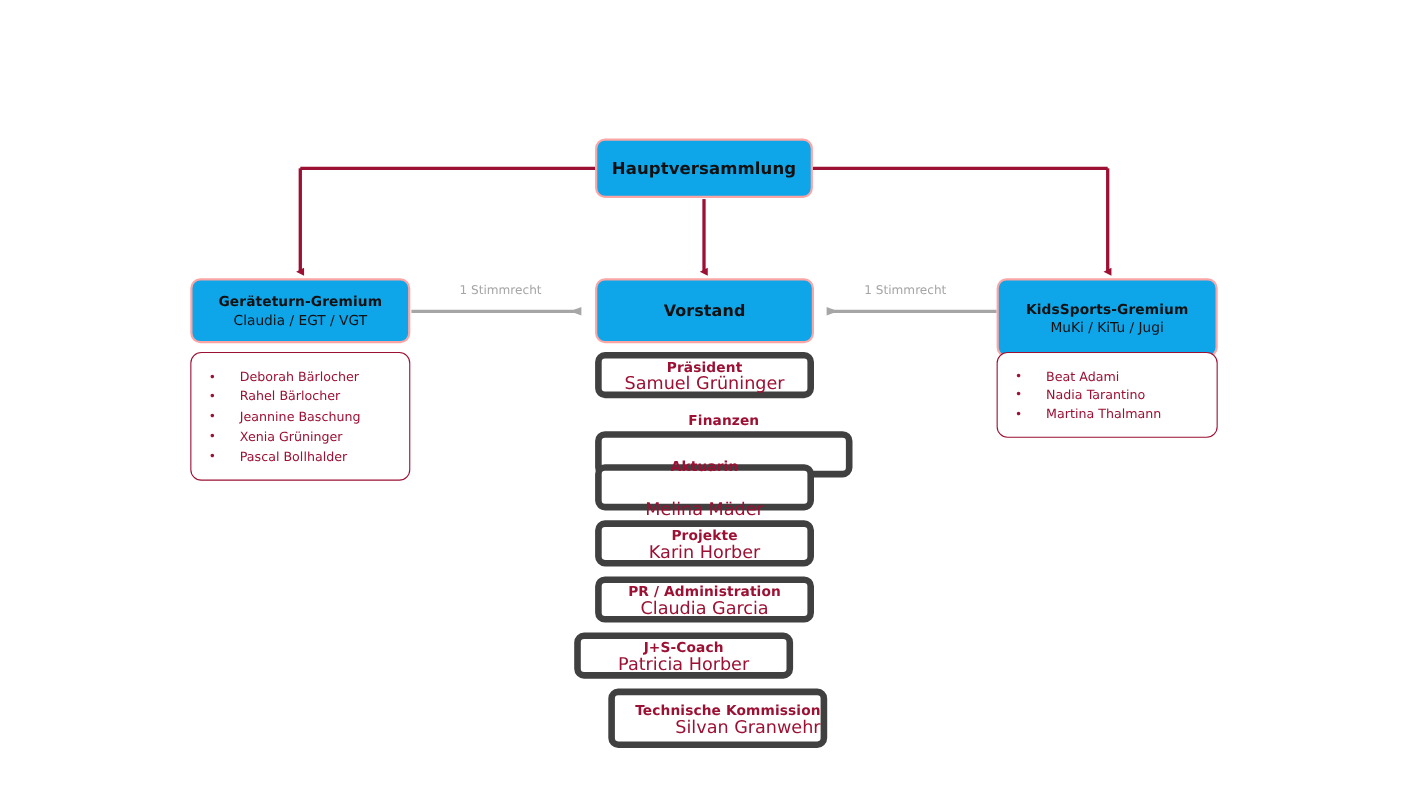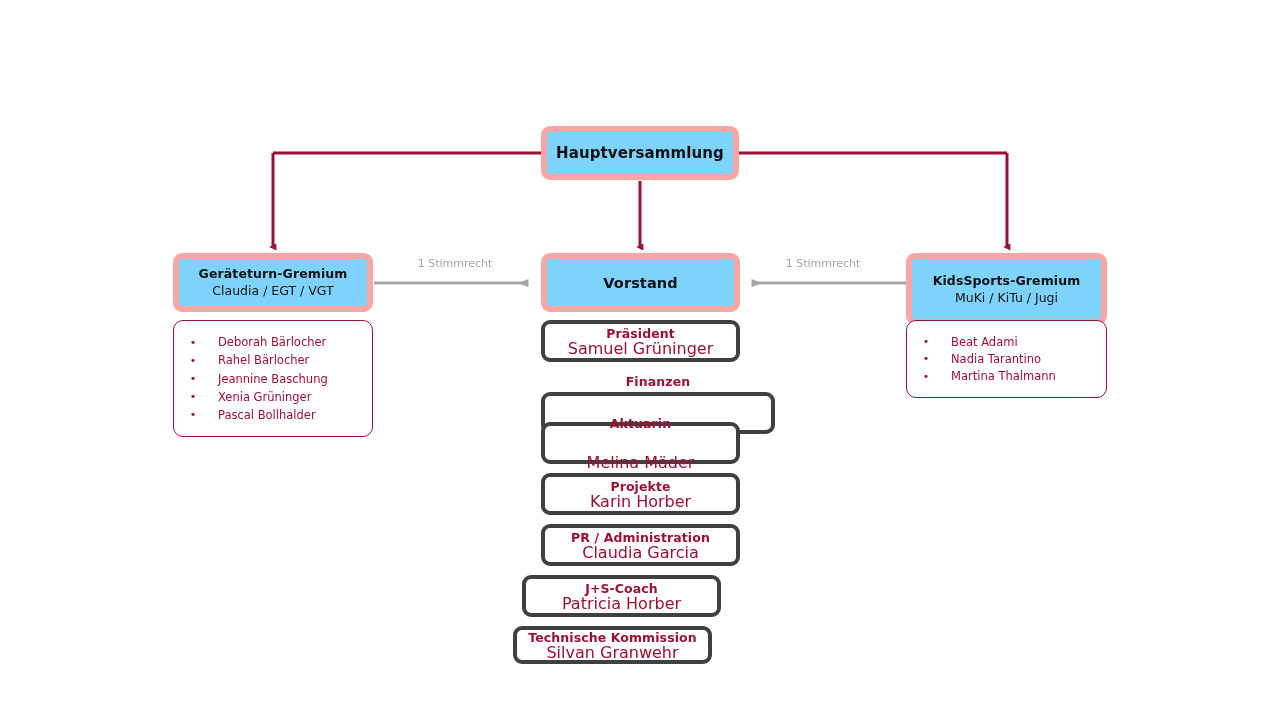--- a/index.html
+++ b/index.html
@@ -40,36 +40,36 @@
     display: flex;
     flex-direction: column;
     align-items: center;
     justify-content: center;
     border-radius: 9px;
     text-align: center;
   }
 
   
   .node.filled {
-    background: #7dd3fc;
-    border: 6px solid #fca5a5;
+    background: #0ea5e9;
+    border: 2px solid #fca5a5;
   }
   .node.filled .node-title {
     color: #111111;
     font-weight: bold;
   }
   .node.filled .node-sub {
     color: #111111;
     font-weight: normal;
   }
 
   
   .node.outline {
     background: #ffffff;
-    border: 4px solid #404040;
+    border: 6px solid #404040;
   }
   .node.outline .node-title {
     color: #9c1033;
     font-weight: bold;
   }
   .node.outline .node-sub {
     color: #9c1033;
     font-weight: normal;
   }
 
@@ -234,21 +234,21 @@
   <div class="node outline" id="role-4" style="left:541px; top:524px; width:199px; height:42px;">
     <div class="node-title">PR / Administration</div>
     <div class="node-sub">Claudia Garcia</div>
   </div>
 
   <div class="node outline" id="role-5" style="left:522px; top:575px; width:199px; height:42px;">
     <div class="node-title">J+S-Coach</div>
     <div class="node-sub">Patricia Horber</div>
   </div>
 
-  <div class="node outline" id="role-6" style="left:513px; top:626px; width:199px; height:38px;">
+  <div class="node outline" id="role-6" style="left:553px; top:626px; width:199px; height:54px;align-items:flex-end;">
     <div class="node-title">Technische Kommission</div>
     <div class="node-sub">Silvan Granwehr</div>
   </div>
 
   <div class="node filled" id="node-kidssports" style="left:906px; top:253px; width:201px; height:72px;">
     <div class="node-title">KidsSports-Gremium</div>
     <div class="node-sub">MuKi / KiTu / Jugi</div>
   </div>
 
   <div class="member-panel" id="panel-right" style="left:906px; top:320px; width:201px; height:78px;">

